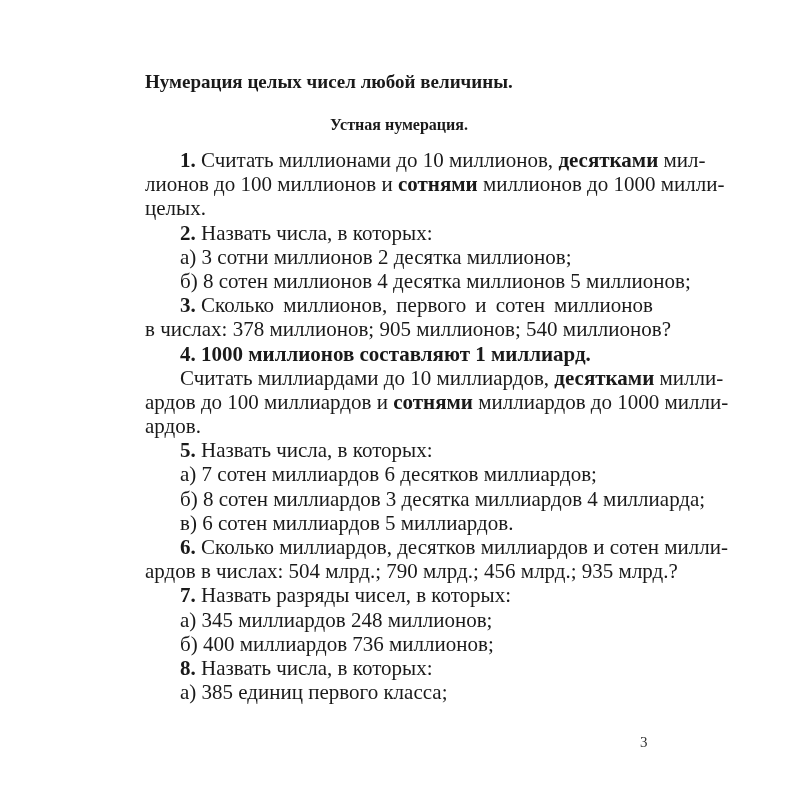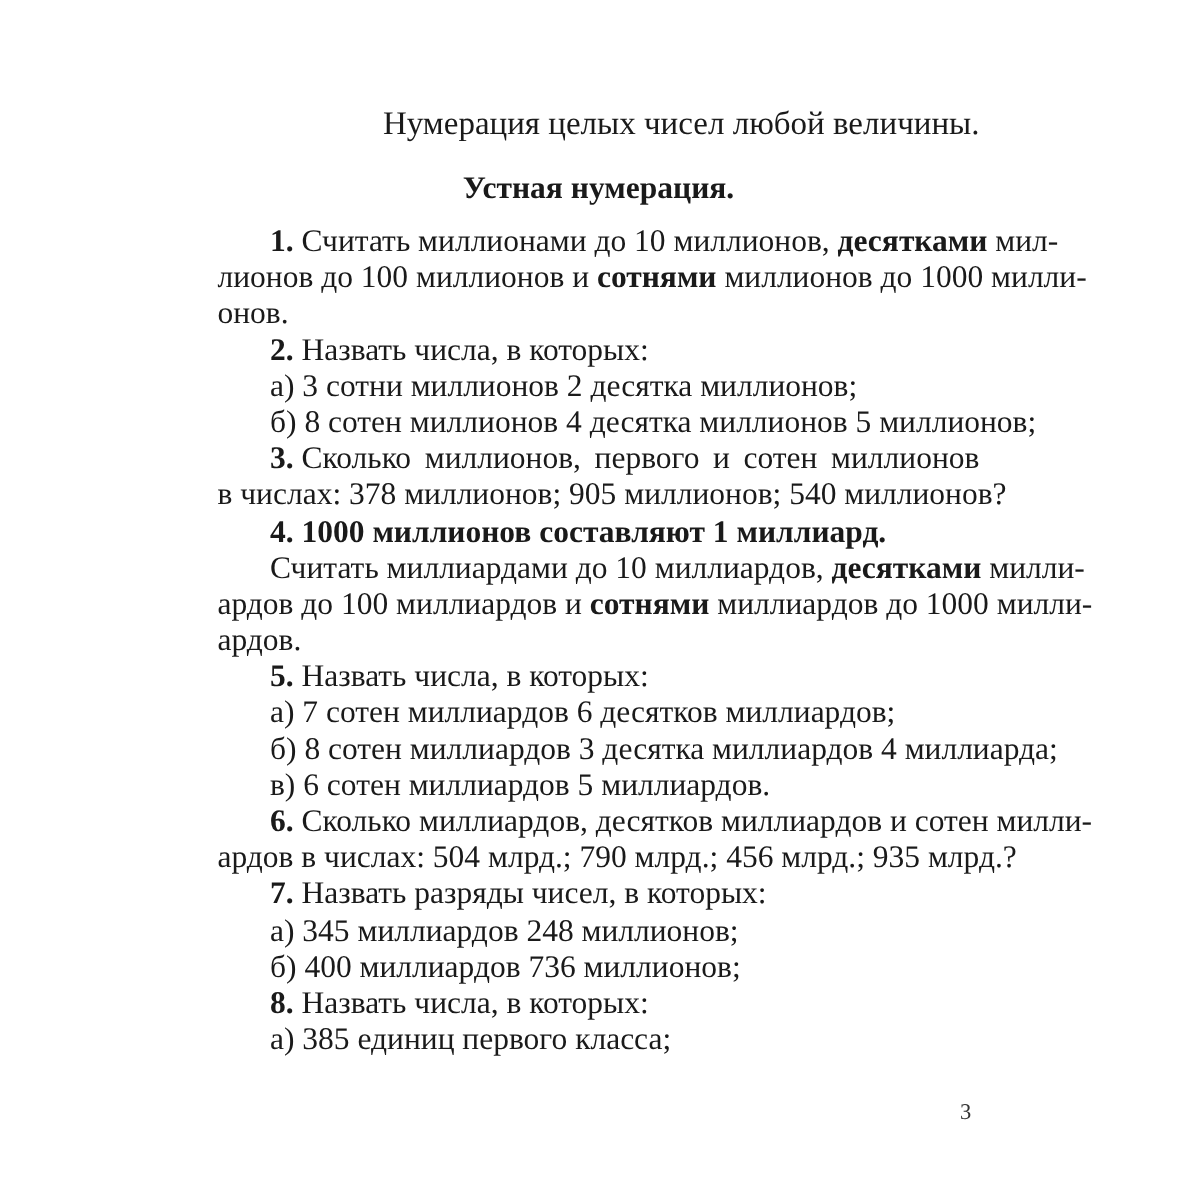--- a/index.html
+++ b/index.html
@@ -1,20 +1,20 @@
 <!DOCTYPE html>
 <html><head>
   <meta charset="utf-8">
   <style>
     html, body { margin: 0; padding: 0; background: #ffffff; }
     body { width: 800px; height: 800px; position: relative; overflow: hidden;
       font-family: "Liberation Serif", "DejaVu Serif", serif; color: #1a1a1a; }
     .page { position: absolute; left: 145px; top: 68px; width: 508px; }
-    .title { text-align: right; font-weight: normal; font-size: 22px; line-height: 24px; margin: 0; padding-top: 2px; }
-    .subtitle { text-align: center; font-weight: bold; font-size: 21px; line-height: 22px; margin: 20px 0 12px 0; }
+    .title { text-align: left; font-weight: bold; font-size: 19px; line-height: 24px; margin: 0; padding-top: 2px; }
+    .subtitle { text-align: center; font-weight: bold; font-size: 16px; line-height: 22px; margin: 20px 0 12px 0; }
     .line { font-size: 21px; line-height: 24.2px; white-space: nowrap; height: 24.2px; }
     .indent { padding-left: 35px; }
     .justify { display: flex; justify-content: space-between; white-space: nowrap; }
     .justify span.w { display: inline-block; }
     b { font-weight: bold; }
     .page-number { position: absolute; left: 640px; top: 734px; font-size: 15px; color: #333; }
   </style>
 </head>
 <body>
 
@@ -27,21 +27,21 @@
       <b>1.</b>
       <span>Считать миллионами до 10 миллионов,</span>
       <b>десятками</b>
       <span>мил-</span>
     </div>
     <div class="line">
       <span>лионов до 100 миллионов и</span>
       <b>сотнями</b>
       <span>миллионов до 1000 милли-</span>
     </div>
-    <div class="line">онов.</div>
+    <div class="line">целых.</div>
   </div>
 
   <div>
     <div class="line indent">
       <b>2.</b>
       <span>Назвать числа, в которых:</span>
     </div>
     <div class="line indent">а) 3 сотни миллионов 2 десятка миллионов;</div>
     <div class="line indent">б) 8 сотен миллионов 4 десятка миллионов 5 миллионов;</div>
   </div>

